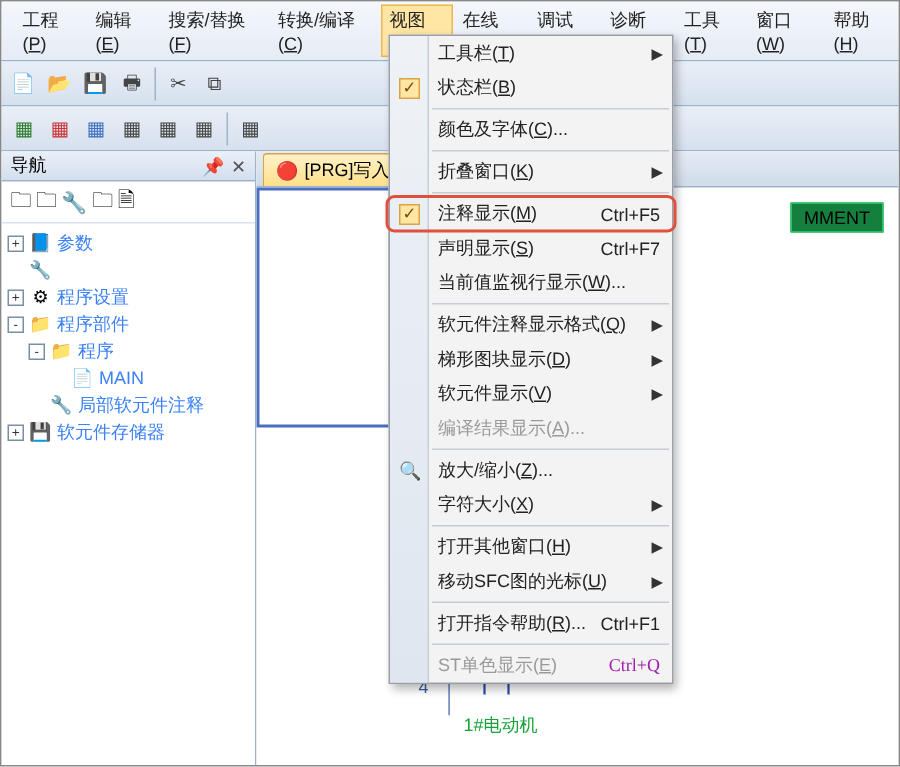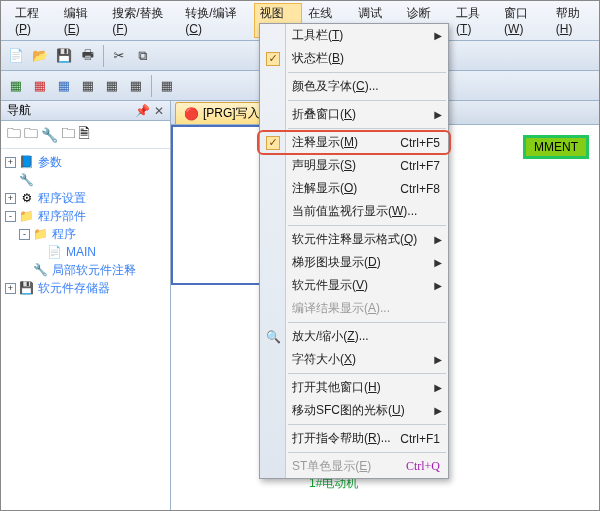--- a/index.html
+++ b/index.html
@@ -161,21 +161,21 @@
 
   <div class="editor">
     <div class="tabstrip">
       <div class="tab">
         <span class="ic">🔴</span>
         <span>[PRG]写入</span>
       </div>
     </div>
     <div class="canvas">
       <div class="white-box"></div>
-      <div style="position:absolute;right:10px;top:10px;border:3px solid #22c55e;padding:2px 8px;background:#84cc16">MMENT</div>
+      <div style="position:absolute;right:10px;top:10px;border:1px solid #22c55e;padding:2px 8px;background:#15803d">MMENT</div>
     </div>
   </div>
 </div>
 
 <div class="dropdown" id="dropdown">
   <div class="gutter"></div>
 <div class="ditem">
       <span>工具栏(<span class="u">T</span>)</span>
       <span class="arrow">▶</span>
     </div>
@@ -194,24 +194,20 @@
     </div>
     <div class="dsep"></div>
     <div class="ditem hl">
       <span class="chk">✓</span>
       <span>注释显示(<span class="u">M</span>)</span>
       <span class="kb">Ctrl+F5</span>
     </div>
     <div class="ditem">
       <span>声明显示(<span class="u">S</span>)</span>
       <span class="kb">Ctrl+F7</span>
-    </div>
-    <div class="ditem">
-      <span>注解显示(<span class="u">O</span>)</span>
-      <span class="kb">Ctrl+F8</span>
     </div>
     <div class="ditem">
       <span>当前值监视行显示(<span class="u">W</span>)...</span>
     </div>
     <div class="dsep"></div>
     <div class="ditem">
       <span>软元件注释显示格式(<span class="u">Q</span>)</span>
       <span class="arrow">▶</span>
     </div>
     <div class="ditem">

